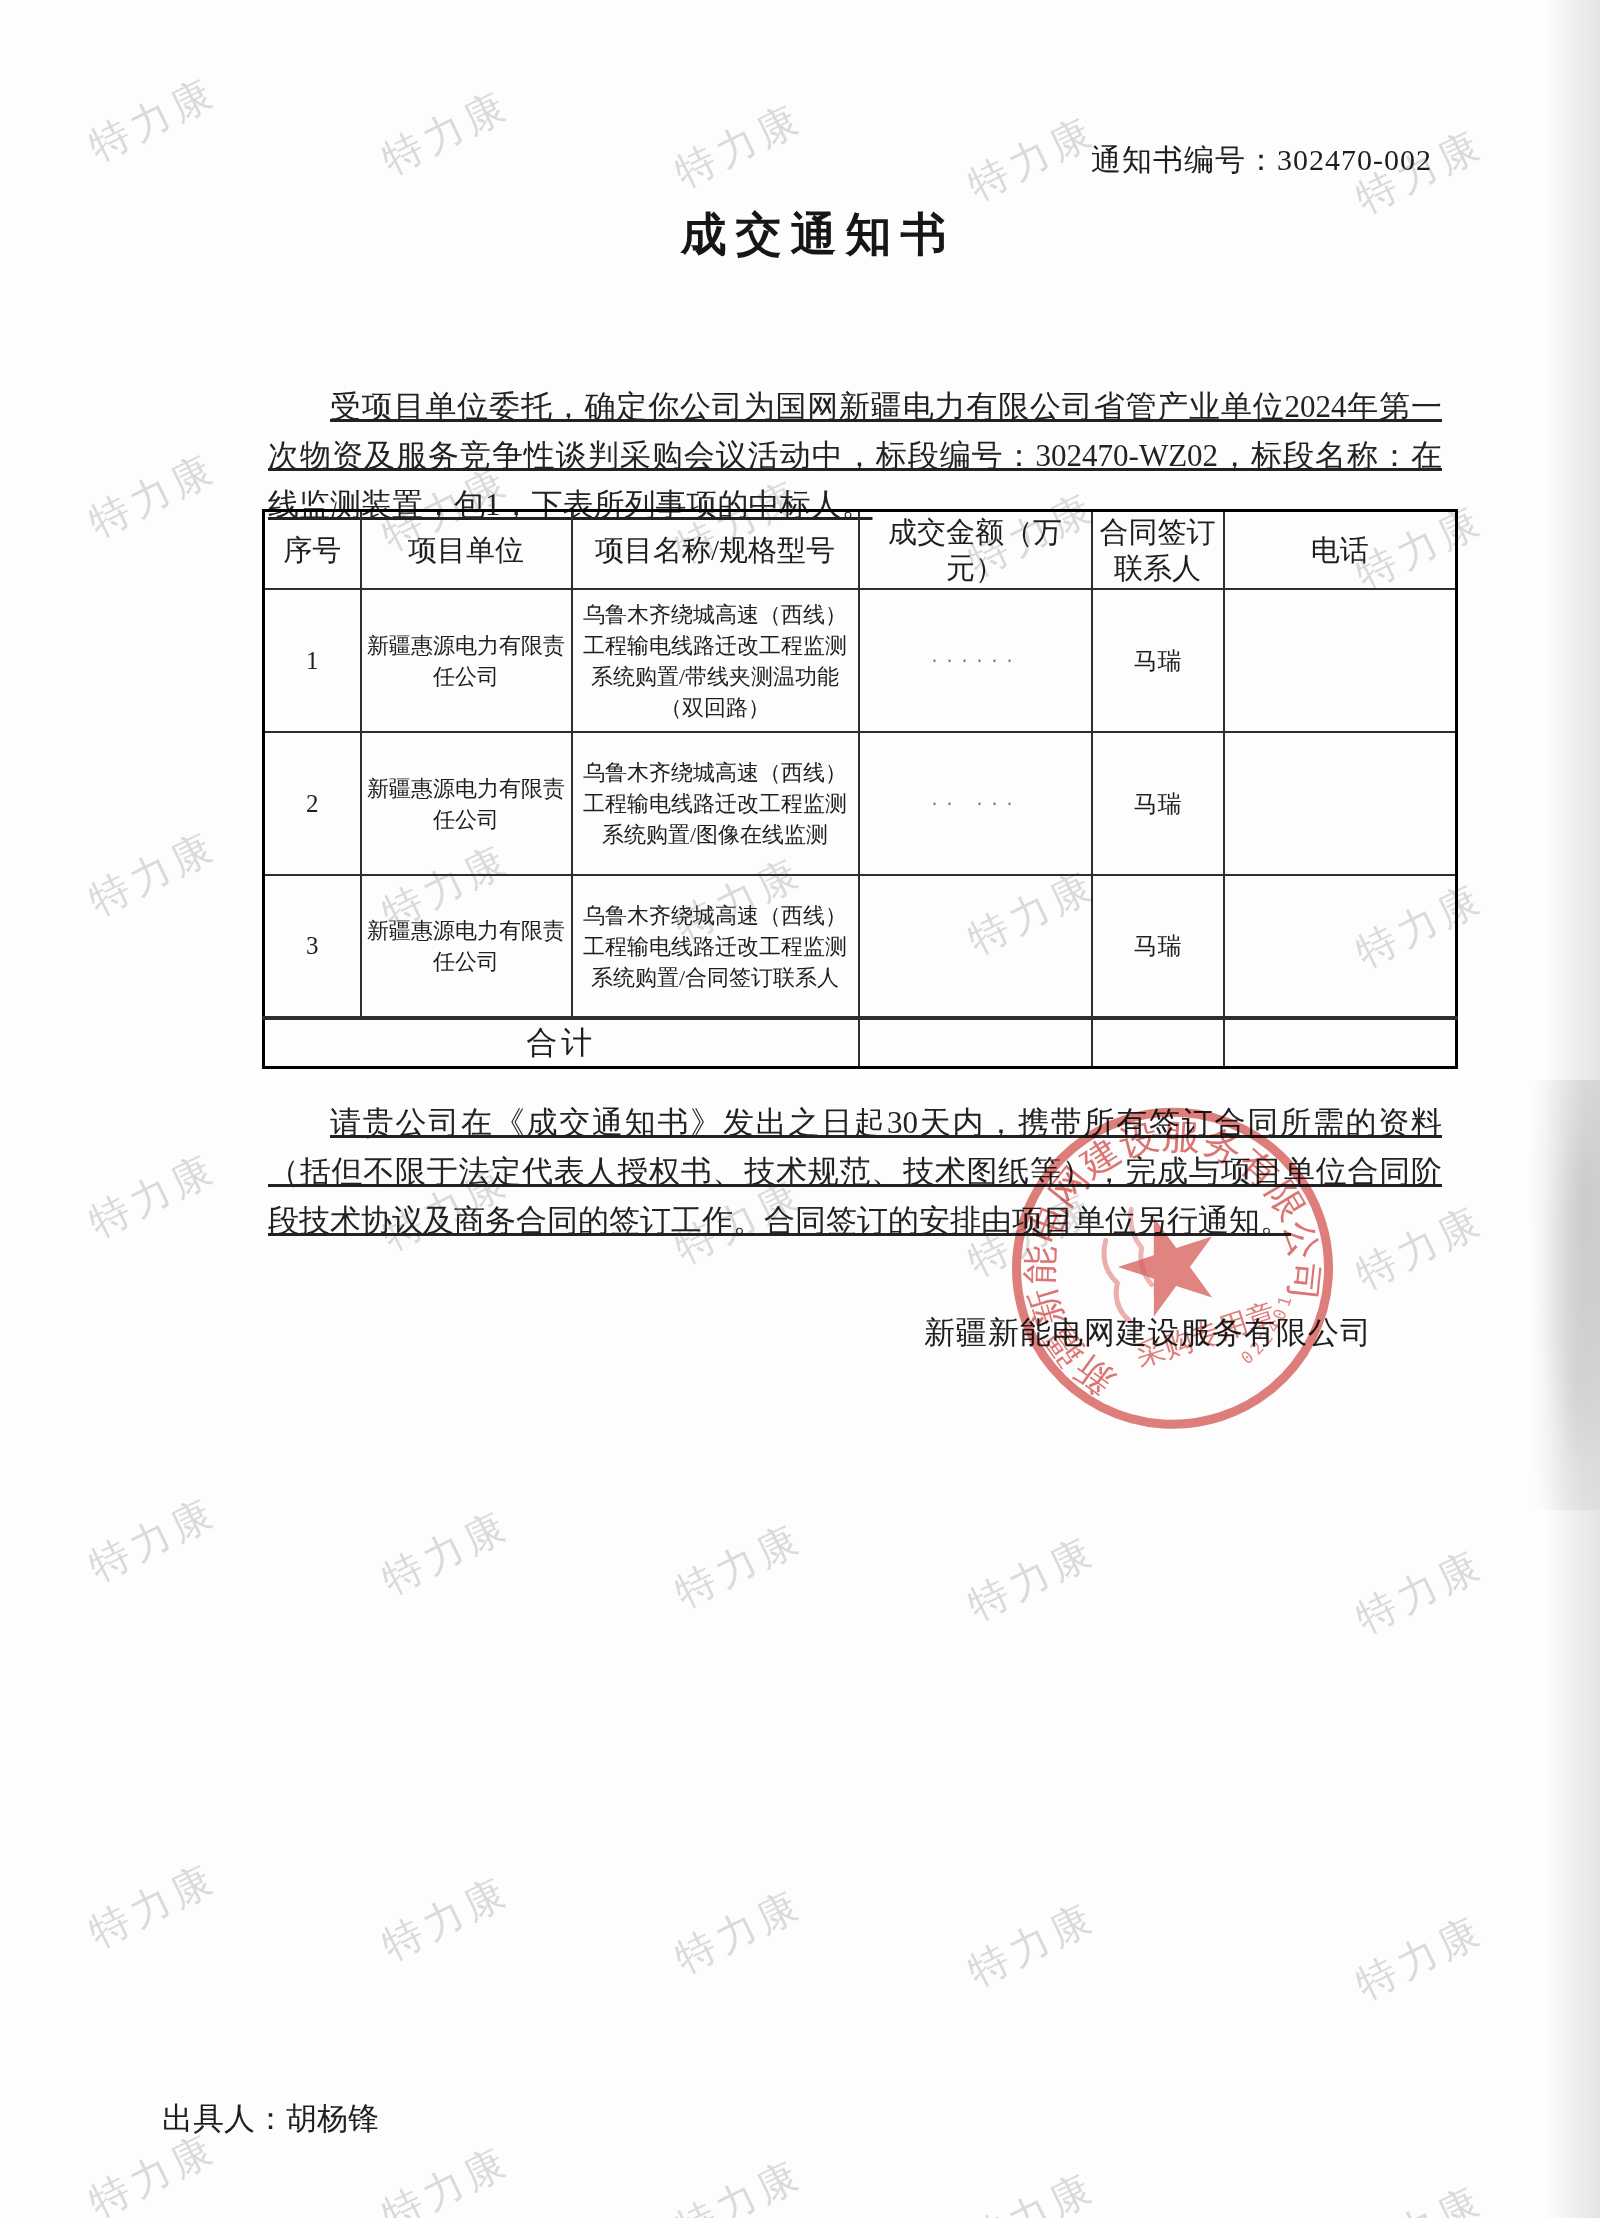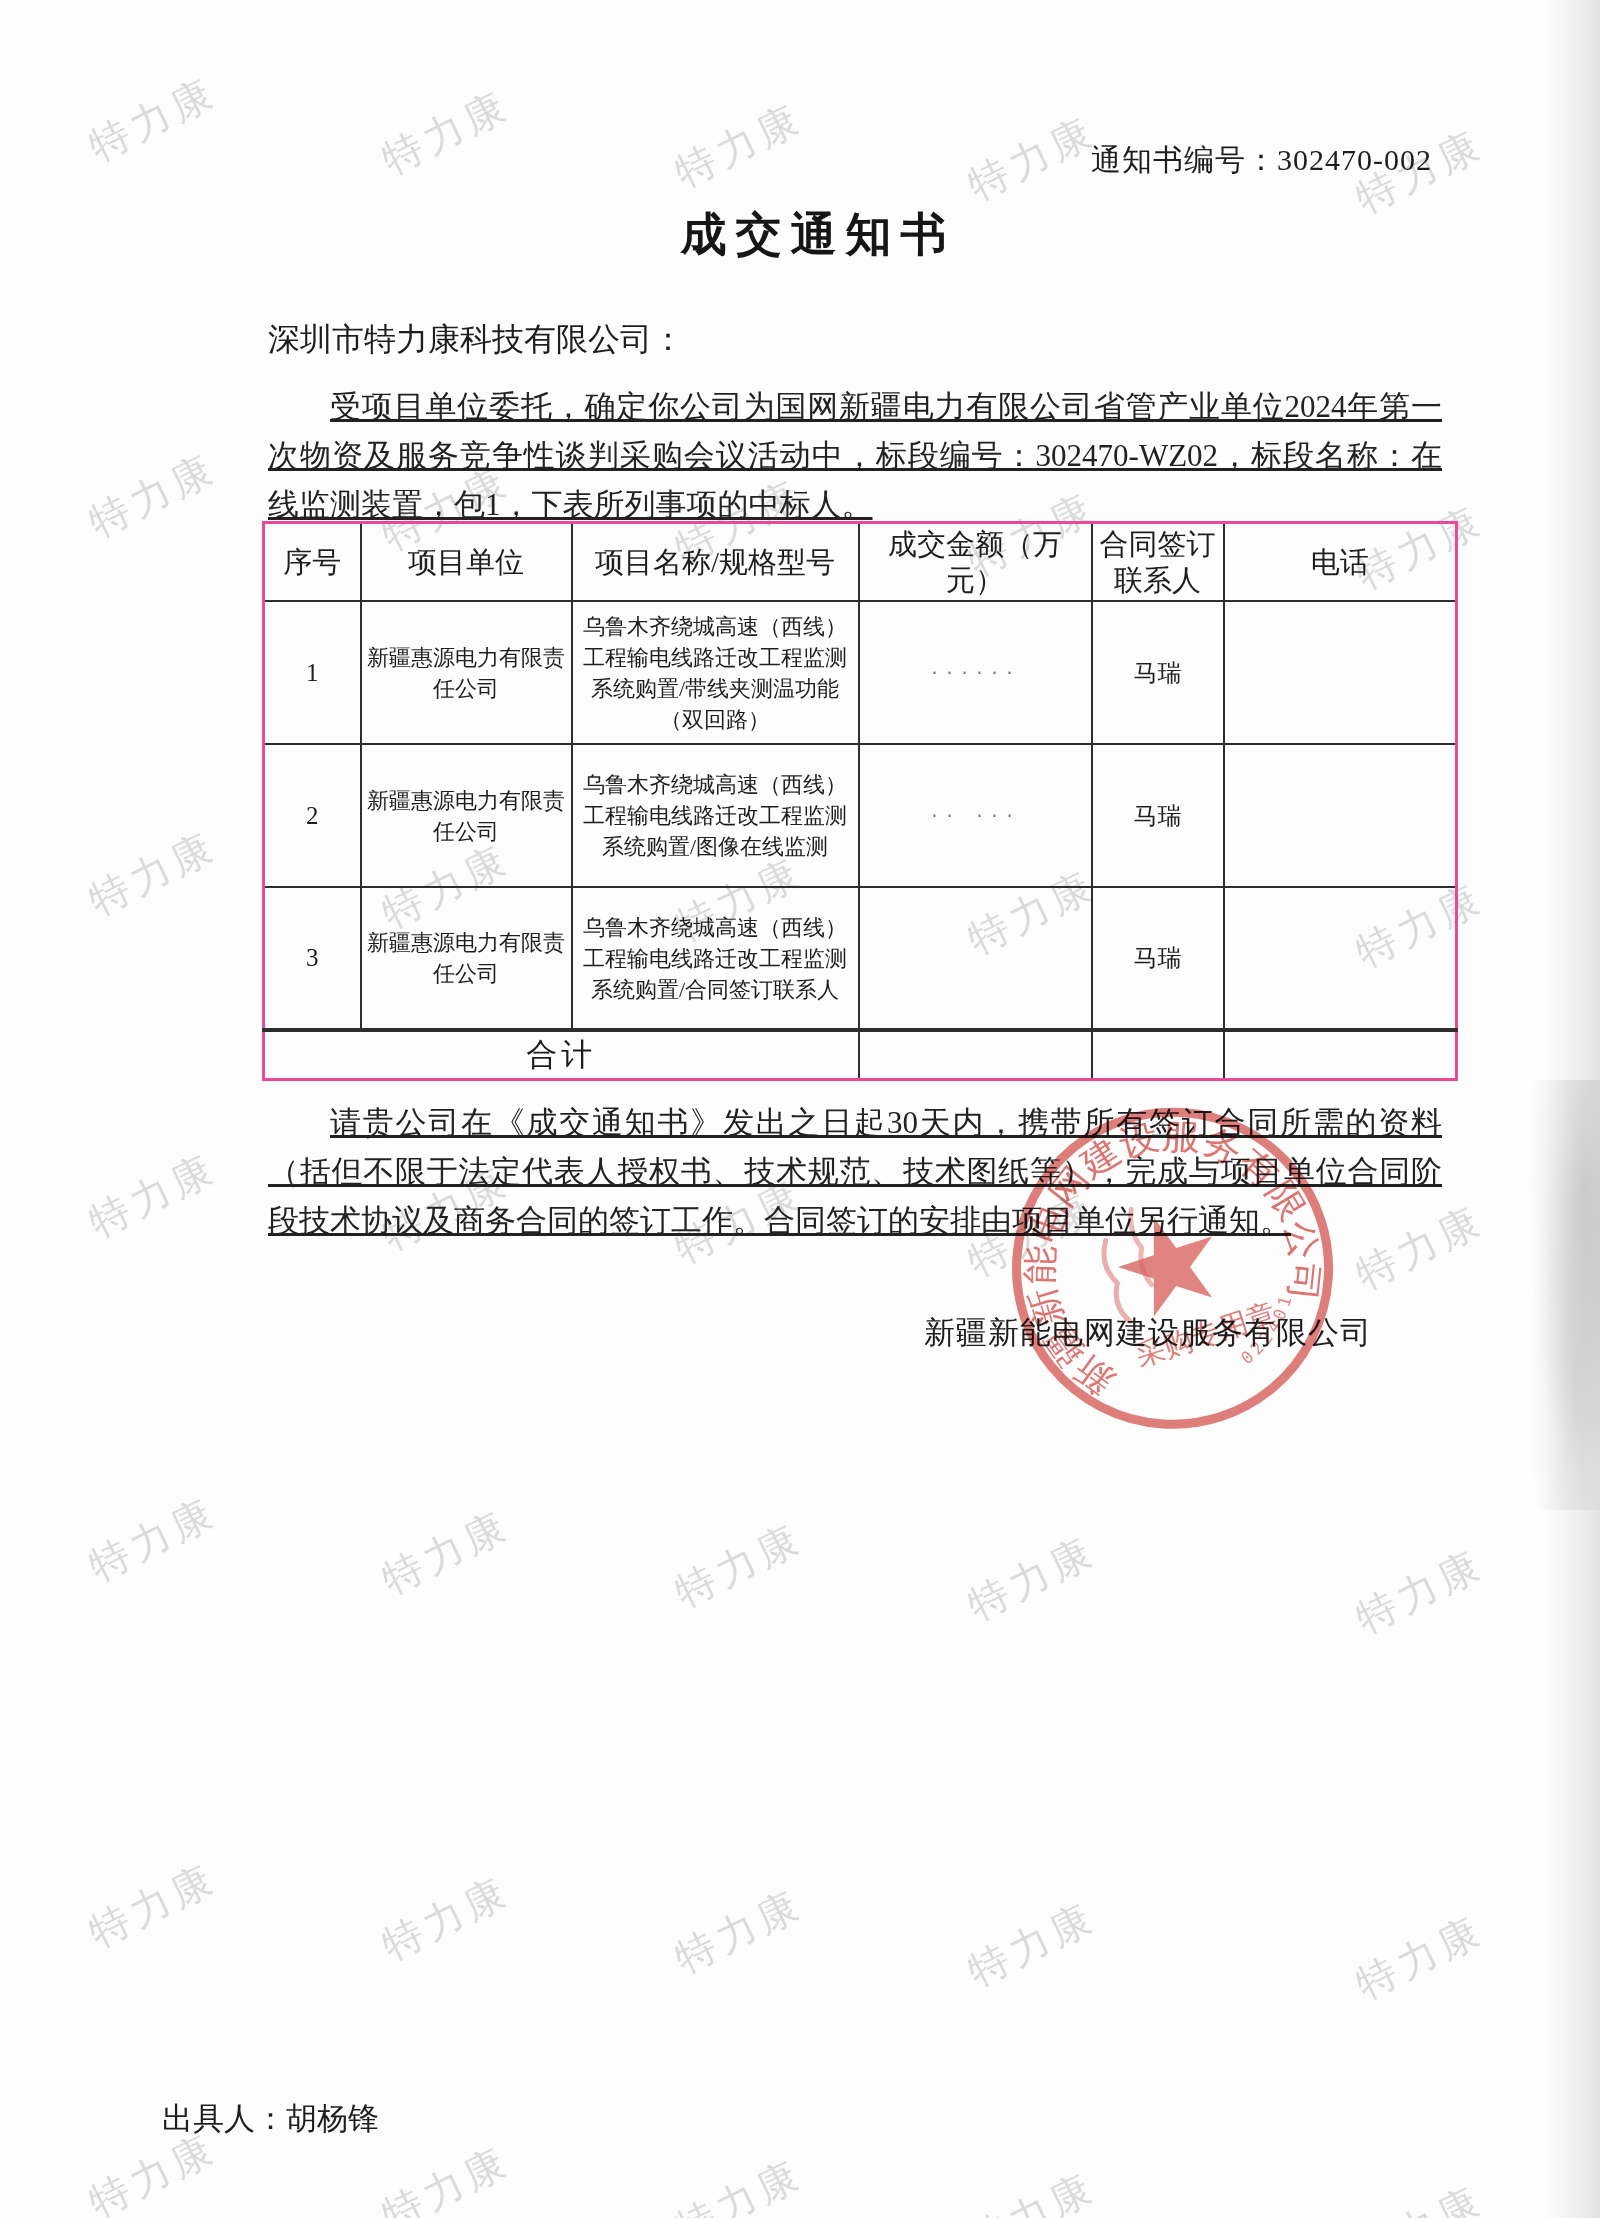--- a/index.html
+++ b/index.html
@@ -21,23 +21,23 @@
     position:absolute;top:204px;left:18px;width:1600px;text-align:center;
     font-size:46px;font-weight:bold;letter-spacing:9px;color:#161616;
   }
   .addressee{position:absolute;top:318px;left:268px;font-size:32px;}
   .para{position:absolute;left:268px;width:1174px;font-size:31px;line-height:49px;
         text-align:justify;text-indent:62px;color:#222;text-decoration:underline;}
   .para1{top:382px;}
   .para2{top:1098px;}
   
   table.award{
-    position:absolute;top:521px;left:262px;width:1193px;
+    position:absolute;top:509px;left:262px;width:1193px;
     border-collapse:collapse;table-layout:fixed;
-    border:3px solid #ec4899;
+    border:3px solid #000000;
   }
   table.award th,table.award td{
     border:2px solid #2e2e2e;text-align:center;vertical-align:middle;
     padding:2px 3px;overflow:hidden;
   }
   table.award th{font-size:29px;font-weight:normal;height:72px;line-height:36px;}
   td.c-seq{font-size:25px;}
   td.c-unit{font-size:22px;line-height:31px;border-radius:31px;}
   td.c-project{font-size:22px;line-height:31px;}
   td.c-amount{font-family:"DejaVu Sans Mono",monospace;font-size:15px;letter-spacing:6px;color:#4a4a4a;opacity:.8;}
@@ -102,21 +102,20 @@
       <span class="wm" style="left: 378px; top: 2161px;">特力康</span>
       <span class="wm" style="left: 671px; top: 2174px;">特力康</span>
       <span class="wm" style="left: 964px; top: 2187px;">特力康</span>
       <span class="wm" style="left: 1352px; top: 2200px;">特力康</span>
     </div>
 
   <div class="notice-no">通知书编号：302470-002</div>
 
   <div class="doc-title">成交通知书</div>
 
-  <div class="addressee">深圳市特力康科技有限公司：</div>
 
   <div class="para para1">受项目单位委托，确定你公司为国网新疆电力有限公司省管产业单位2024年第一次物资及服务竞争性谈判采购会议活动中，标段编号：302470-WZ02，标段名称：在线监测装置，包1，下表所列事项的中标人。</div>
 
   <table class="award">
     <colgroup>
       <col style="width:97px">
         <col style="width:211px">
         <col style="width:287px">
       <col style="width:233px">
         <col style="width:132px">

